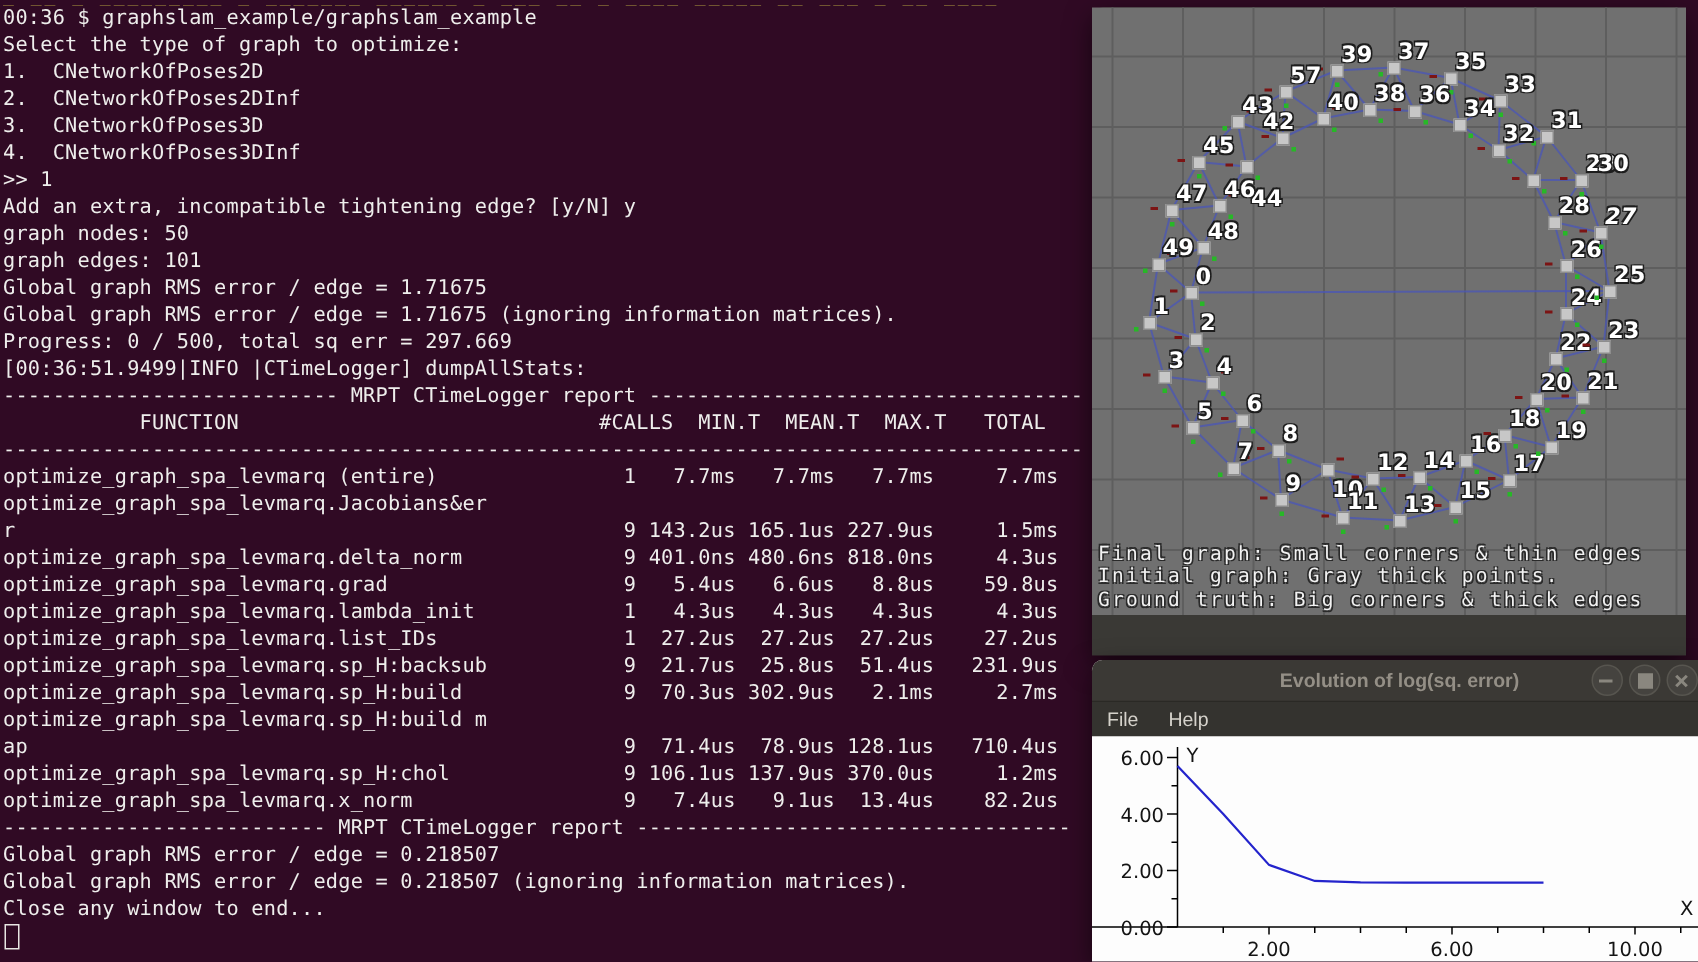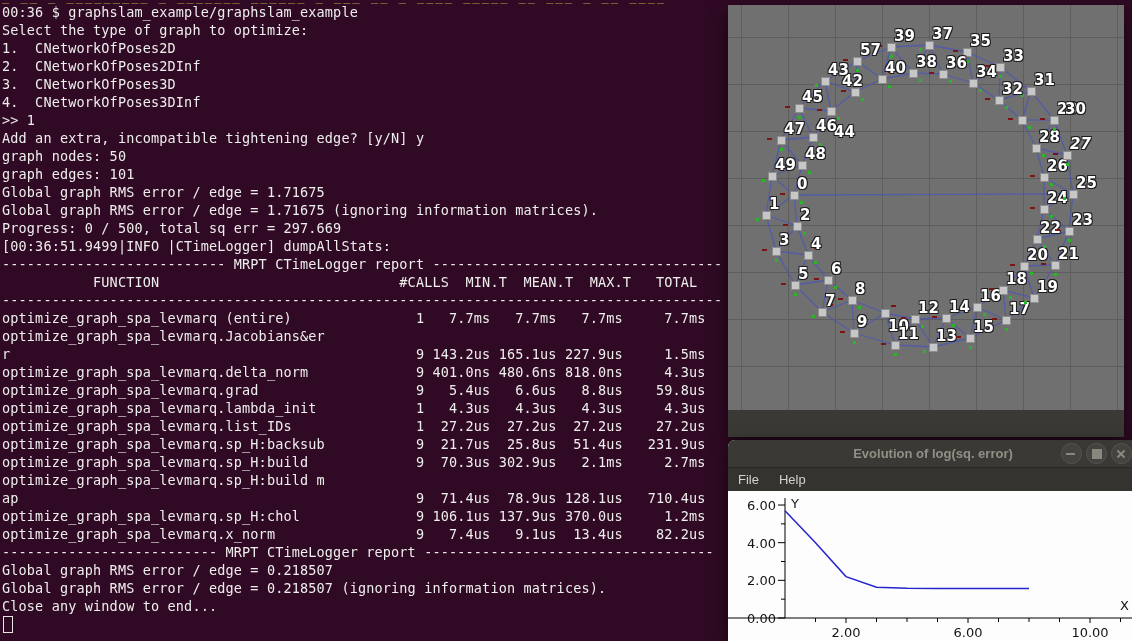--- a/index.html
+++ b/index.html
@@ -309,20 +309,25 @@
         <div class="glabel" style="left: 74px; top: 83px;">45</div>
         <div class="gnode" style="left: 81px; top: 128px;"></div>
         <div class="glabel" style="left: 88px; top: 112px;">46</div>
         <div class="gnode" style="left: 49px; top: 131px;"></div>
         <div class="glabel" style="left: 56px; top: 115px;">47</div>
         <div class="gnode" style="left: 70px; top: 156px;"></div>
         <div class="glabel" style="left: 77px; top: 140px;">48</div>
         <div class="gnode" style="left: 40px; top: 167px;"></div>
         <div class="glabel" style="left: 47px; top: 151px;">49</div>
       </div>
+    <div class="legend">
+      <div>Final graph: Small corners &amp; thin edges</div>
+      <div>Initial graph: Gray thick points.</div>
+      <div>Ground truth: Big corners &amp; thick edges</div>
+    </div>
   </div>
 </div>
 
 <div class="win" id="plotWin">
   <div class="titlebar unfocused">
     <span>Evolution of log(sq. error)</span>
     <div class="winbtns">
       <div class="wbtn dim">
           <div class="bar"></div>
         </div>

